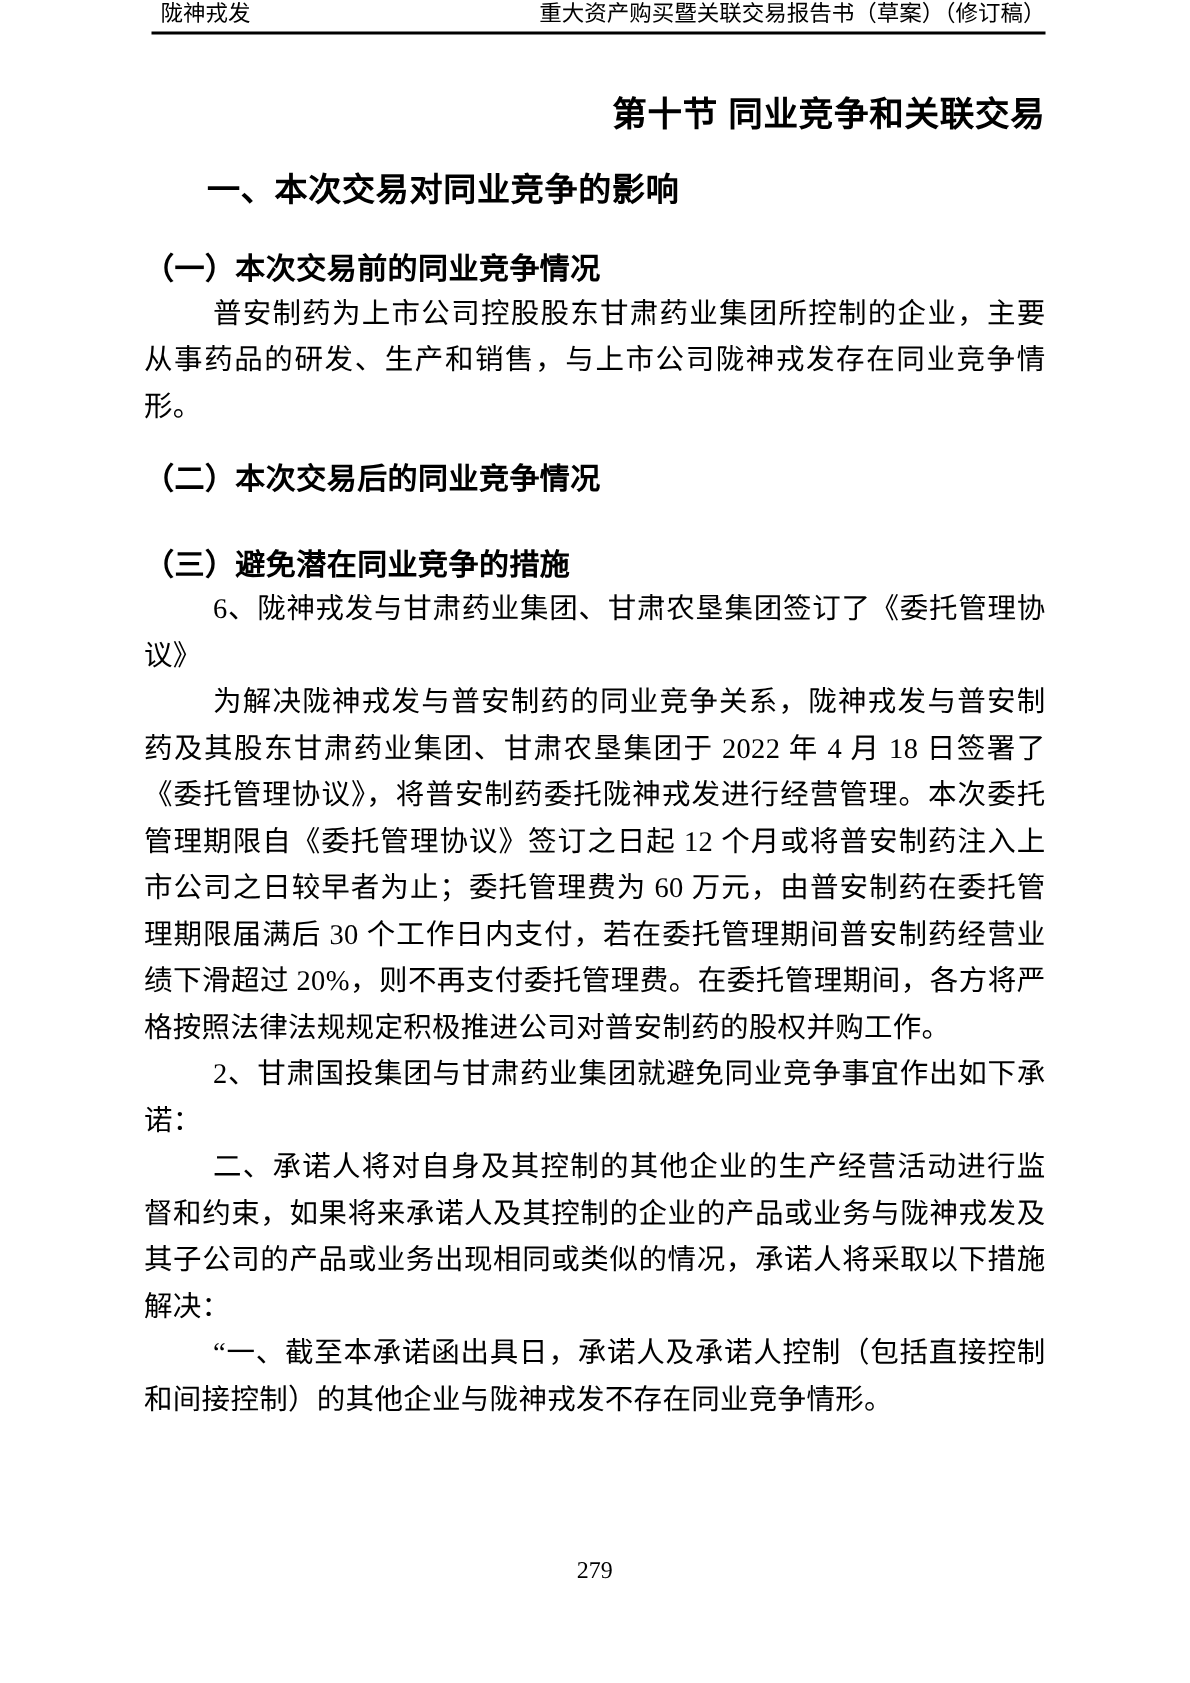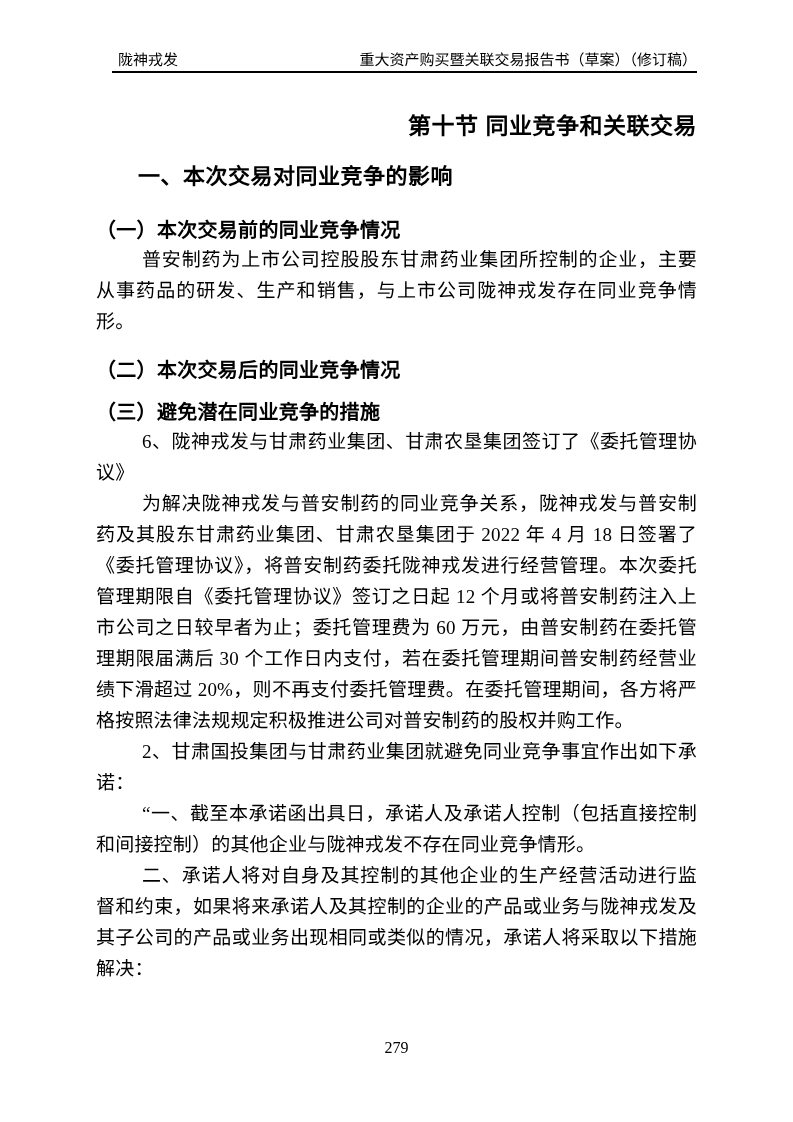--- a/index.html
+++ b/index.html
@@ -16,22 +16,21 @@
     color: #000000;
     overflow: hidden;
     font-family: "Liberation Serif", "DejaVu Serif", serif;
   }
   .content {
     margin: 0 96px;
     width: 601px;
   }
   
   .page-header {
-    padding-top: 50px;
-    margin-left: 16px;
+    margin-left: 5px;
   }
   .page-header-row {
     display: flex;
     justify-content: space-between;
     align-items: flex-end;
     font-size: 15px;
     line-height: 20px;
     border-bottom: 2px solid #000000;
     padding-bottom: 1px;
   }
@@ -61,21 +60,21 @@
     font-weight: bold;
     font-size: 20px;
     line-height: 28px;
     margin: 0;
     letter-spacing: 0.3px;
   }
   .mt25 { margin-top: 25px; }
   .mt22 { margin-top: 22px; }
   .mt17 { margin-top: 19px; }
   .mt16 { margin-top: 16px; }
-  .mt15 { margin-top: 14px; }
+  .mt15 { margin-top: 29px; }
   .mt13 { margin-top: 13px; }
   .mt11 { margin-top: 11px; }
   .mt7  { margin-top: 7px; }
   
   .para {
     margin: 0;
     font-size: 19px;
     line-height: 31px;
     text-align: justify;
     text-indent: 46px;
@@ -117,20 +116,20 @@
 
 
     <div class="h3 mt15">（三）避免潜在同业竞争的措施</div>
 
     <p class="para mt15">6、陇神戎发与甘肃药业集团、甘肃农垦集团签订了《委托管理协议》</p>
 
     <p class="para mt16">为解决陇神戎发与普安制药的同业竞争关系，陇神戎发与普安制药及其股东甘肃药业集团、甘肃农垦集团于 2022 年 4 月 18 日签署了《委托管理协议》，将普安制药委托陇神戎发进行经营管理。本次委托管理期限自《委托管理协议》签订之日起 12 个月或将普安制药注入上市公司之日较早者为止；委托管理费为 60 万元，由普安制药在委托管理期限届满后 30 个工作日内支付，若在委托管理期间普安制药经营业绩下滑超过 20%，则不再支付委托管理费。在委托管理期间，各方将严格按照法律法规规定积极推进公司对普安制药的股权并购工作。</p>
 
     <p class="para mt11">2、甘肃国投集团与甘肃药业集团就避免同业竞争事宜作出如下承诺：</p>
 
+    <p class="para mt13">二、承诺人将对自身及其控制的其他企业的生产经营活动进行监督和约束，如果将来承诺人及其控制的企业的产品或业务与陇神戎发及其子公司的产品或业务出现相同或类似的情况，承诺人将采取以下措施解决：</p>
+
     <p class="para mt7">“一、截至本承诺函出具日，承诺人及承诺人控制（包括直接控制和间接控制）的其他企业与陇神戎发不存在同业竞争情形。</p>
-
-    <p class="para mt13">二、承诺人将对自身及其控制的其他企业的生产经营活动进行监督和约束，如果将来承诺人及其控制的企业的产品或业务与陇神戎发及其子公司的产品或业务出现相同或类似的情况，承诺人将采取以下措施解决：</p>
 
   </div>
 
   <div class="page-footer">279</div>
 </div>
 
 </body></html>

